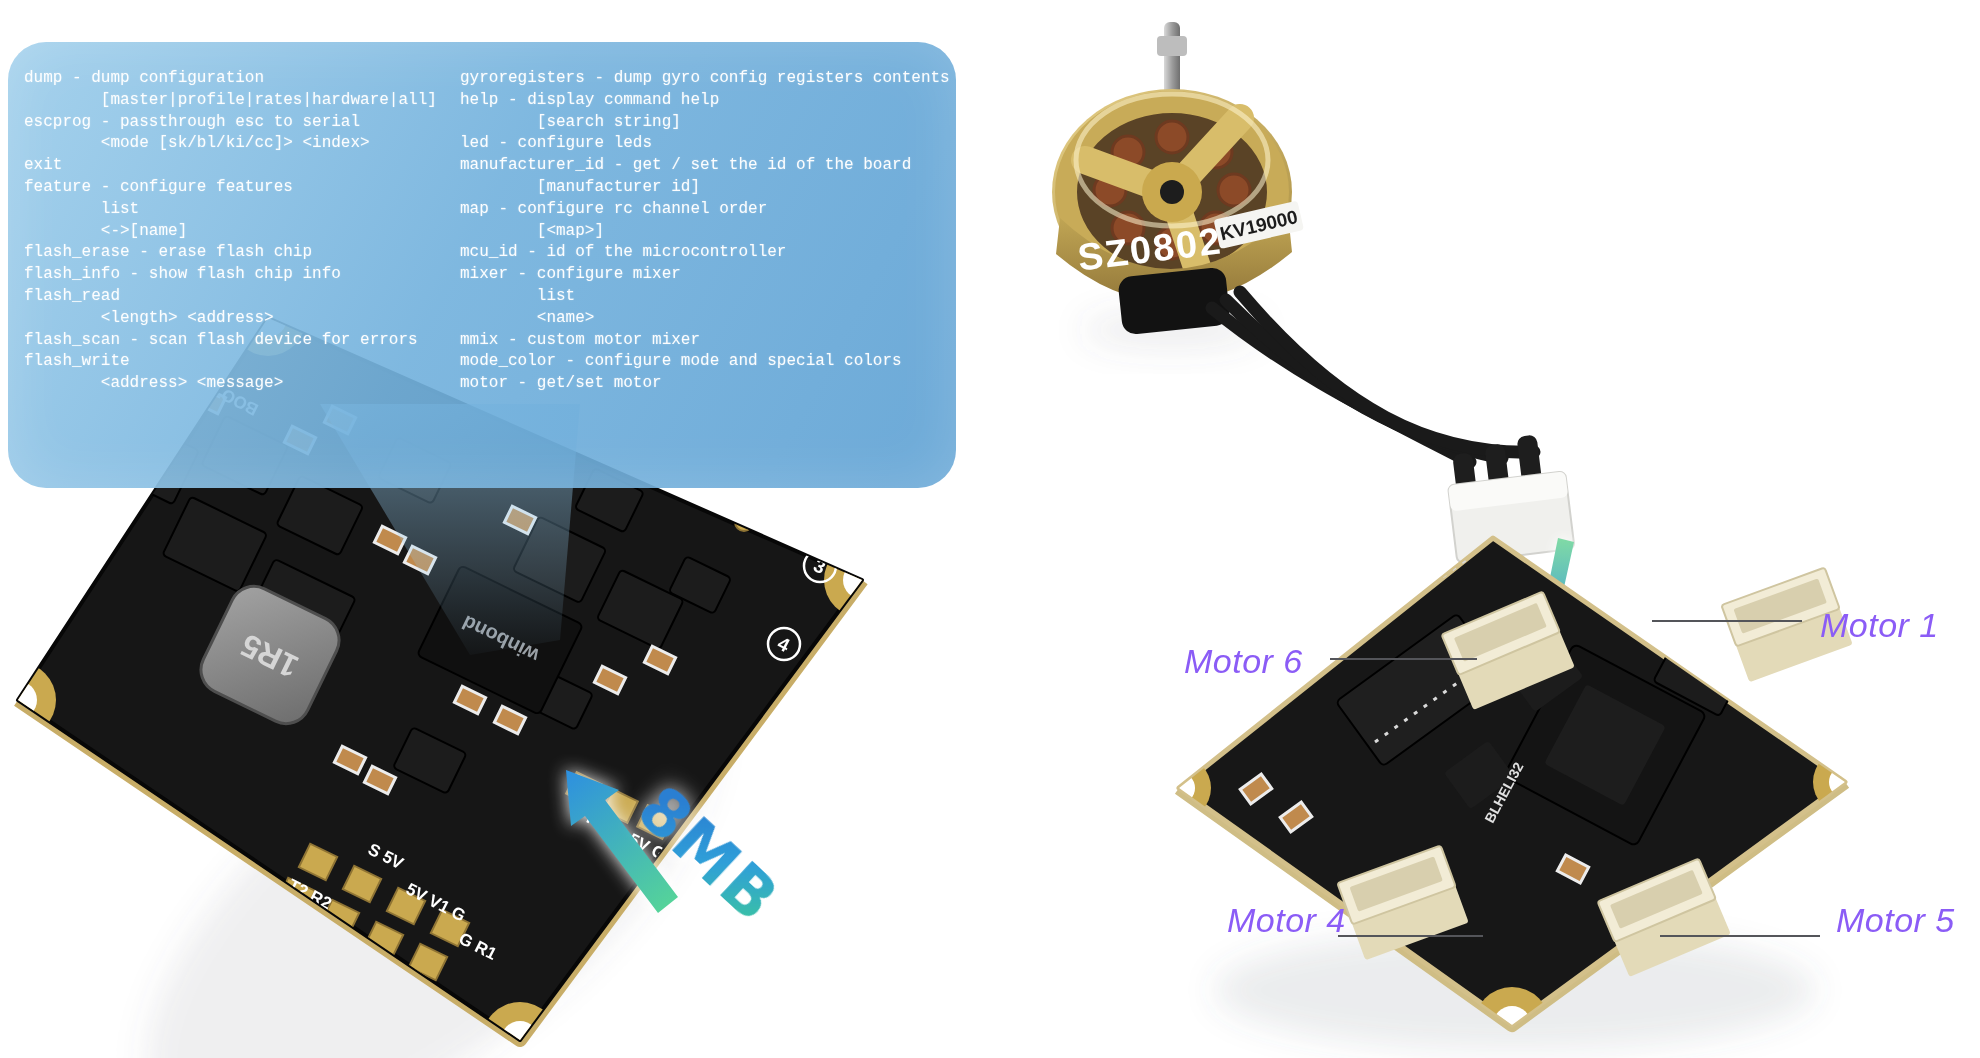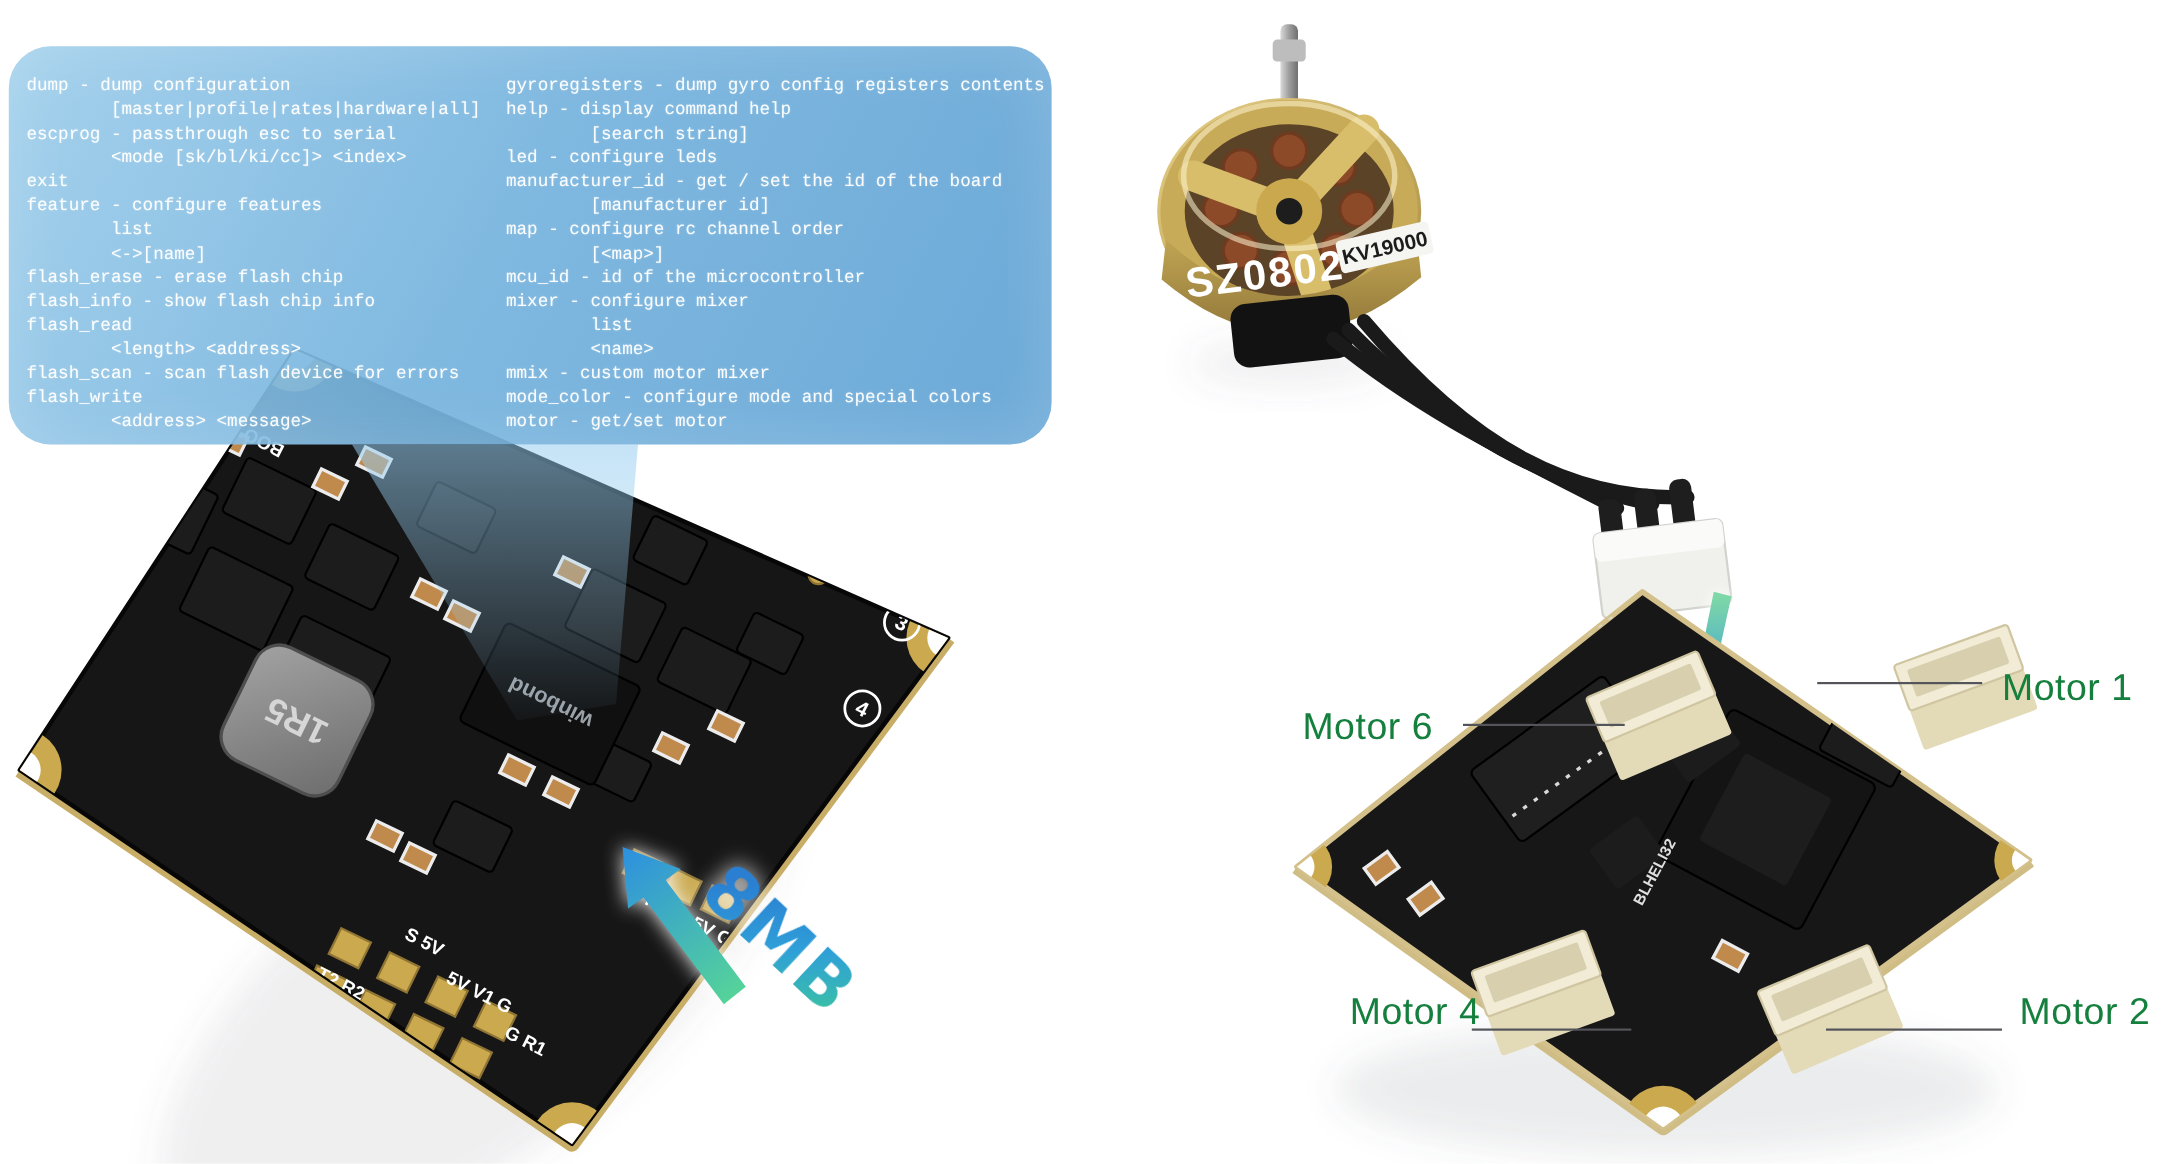--- a/index.html
+++ b/index.html
@@ -3,21 +3,21 @@
 <meta charset="utf-8">
 <style>
   html,body{margin:0;padding:0;background:#fff;}
   #stage{position:relative;width:1980px;height:1058px;background:#ffffff;overflow:hidden;
          font-family:"Liberation Sans",sans-serif;}
   .abs{position:absolute;}
   svg text{user-select:none;}
 
   
   .cli-panel{
-    left:8px;top:42px;width:948px;height:362px;border-radius:38px;
+    left:8px;top:42px;width:948px;height:446px;border-radius:38px;
     background:linear-gradient(118deg, rgba(158,206,235,0.93) 0%, rgba(116,178,221,0.92) 48%, rgba(92,160,211,0.90) 100%);
     box-shadow:inset 0 0 60px rgba(255,255,255,0.18);
   }
   .cli-col{
     position:absolute;top:26px;margin:0;
     font-family:"Liberation Mono","DejaVu Sans Mono",monospace;
     font-size:16px;line-height:21.8px;color:rgba(255,255,255,0.97);
     text-shadow:0 0 2px rgba(255,255,255,0.35);
     white-space:pre;
   }
@@ -31,21 +31,21 @@
     font-family:"DejaVu Sans","Liberation Sans",sans-serif;
     font-weight:800;font-size:64px;letter-spacing:2px;
     background:linear-gradient(140deg,#2a7fd2 15%,#2f9fd8 45%,#3ecf90 85%);
     -webkit-background-clip:text;background-clip:text;color:transparent;
     filter:drop-shadow(0 0 10px rgba(255,255,255,0.95));
   }
 
   
   .motor-label{
     position:absolute;font-size:34px;line-height:1;font-weight:400;
-    color:#15803d;letter-spacing:0.5px;white-space:nowrap;
+    color:#8b5cf6;letter-spacing:0.5px;white-space:nowrap;font-style:italic;
   }
   .leader{position:absolute;height:2px;background:#54555a;}
 </style>
 </head>
 <body>
 
 <div id="stage">
 
   <svg class="abs" style="left:0;top:0" width="1980" height="1058" viewBox="0 0 1980 1058">
     <defs>
@@ -375,19 +375,19 @@
   </div>
 
   <div class="abs flash-callout">8MB</div>
 
   <div class="abs motor-label" style="left:1820px;top:608px;">Motor 1</div>
   <div class="abs leader" style="left:1652px;top:620px;width:150px;"></div>
 
   <div class="abs motor-label" style="left:1184px;top:644px;">Motor 6</div>
   <div class="abs leader" style="left:1330px;top:658px;width:147px;"></div>
 
-  <div class="abs motor-label" style="left:1836px;top:903px;">Motor 2</div>
+  <div class="abs motor-label" style="left:1836px;top:903px;">Motor 5</div>
   <div class="abs leader" style="left:1660px;top:935px;width:160px;"></div>
 
   <div class="abs motor-label" style="left:1227px;top:903px;">Motor 4</div>
   <div class="abs leader" style="left:1338px;top:935px;width:145px;"></div>
 
 </div>
 
 </body></html>

